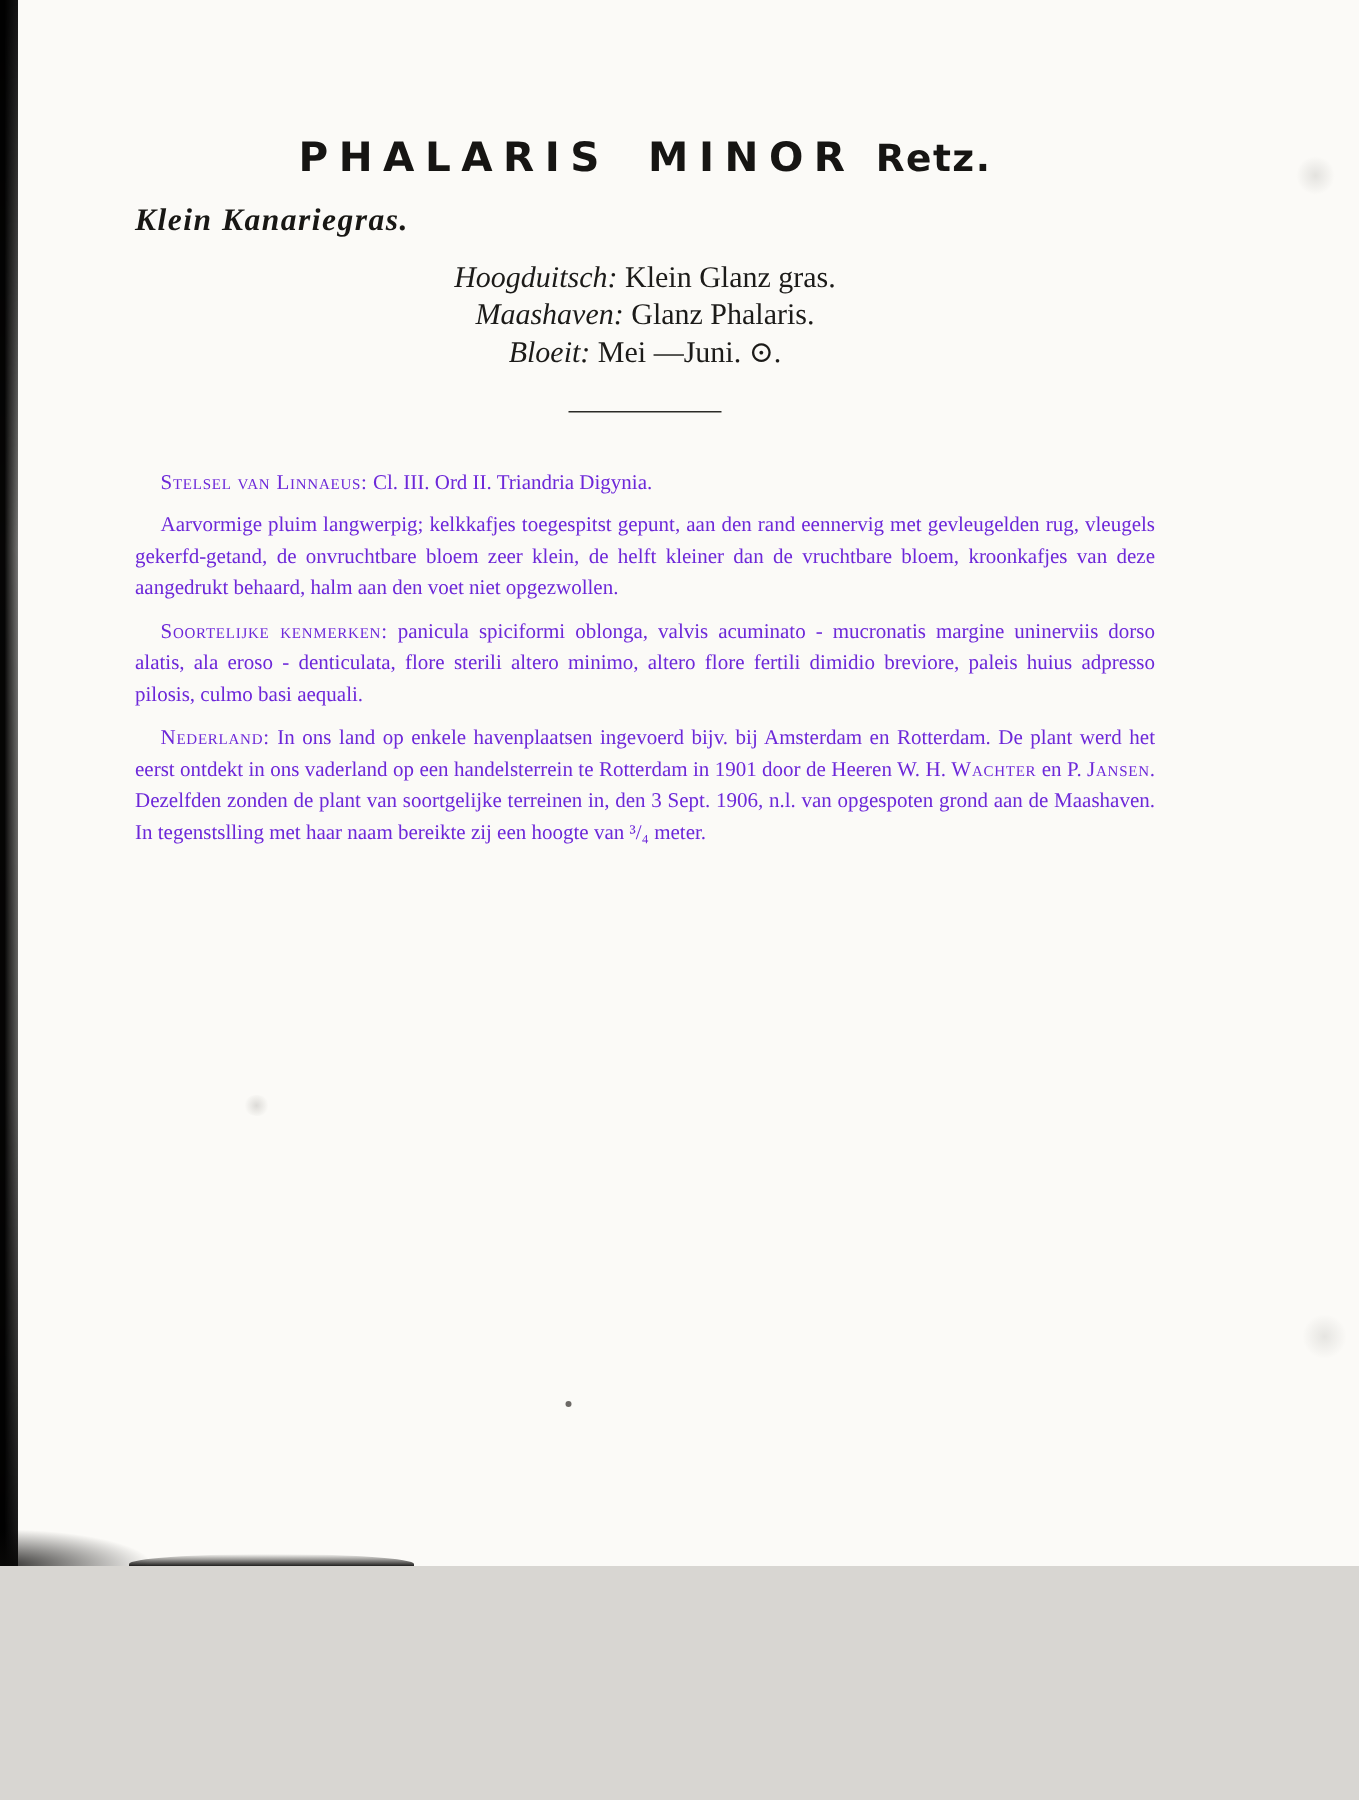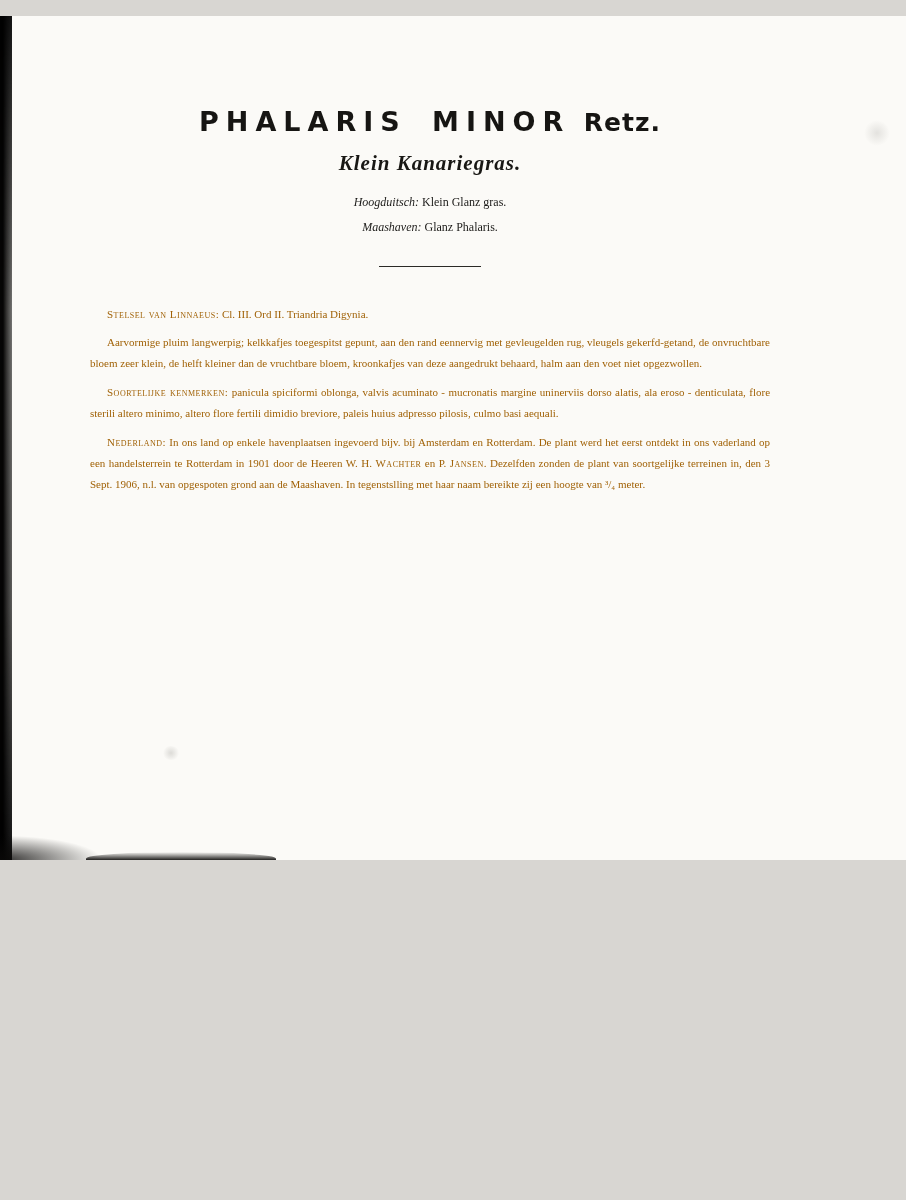--- a/index.html
+++ b/index.html
@@ -4,22 +4,22 @@
 <style>
   html, body {
     margin: 0;
     padding: 0;
     background: #d8d6d2;
     font-family: "Liberation Serif", "DejaVu Serif", serif;
   }
   .page {
     position: relative;
     width: 906px;
-    height: 844px;
-    margin: 16px auto;
+    height: 1044px;
+    margin: 0 auto;
     background: #fbfaf7;
     overflow: hidden;
     color: #1c1b19;
   }
   
   .scan-edge-left {
     position: absolute;
     left: 0; top: 0; bottom: 0;
     width: 12px;
     background:
@@ -78,53 +78,53 @@
     letter-spacing: 7px;
     word-spacing: 9px;
   }
   .title-author {
     font-size: 25px;
     letter-spacing: 1px;
     margin-left: 4px;
   }
   .subtitle {
     margin: 11px 0 0 0;
-    text-align: center;
+    text-align: left;
     font-size: 21px;
     line-height: 26px;
     font-weight: bold;
     font-style: italic;
     letter-spacing: 1px;
     color: #181714;
   }
 
   .header-lines {
     margin-top: 14px;
     text-align: center;
-    font-size: 12px;
+    font-size: 20px;
     line-height: 25px;
   }
   .hlabel {
     font-style: italic;
   }
 
   .separator {
     width: 102px;
     height: 0;
     border: none;
     border-top: 1.6px solid #2b2a27;
     margin: 26px auto 0 auto;
   }
 
   .body-text {
     margin-top: 37px;
-    font-size: 11px;
+    font-size: 14px;
     line-height: 21px;
     text-align: justify;
-    color: #a16207;
+    color: #6d28d9;
   }
   .para {
     margin: 0 0 7px 0;
     text-indent: 17px;
   }
   .para.spaced {
     margin-bottom: 8px;
   }
   .sc {
     font-variant: small-caps;
@@ -146,20 +146,21 @@
 
   <div class="content">
 
     <h1 class="title"><span class="title-name">PHALARIS MINOR</span> <span class="title-author">Retz.</span></h1>
 
     <h2 class="subtitle">Klein Kanariegras.</h2>
 
     <div class="header-lines">
       <div><span class="hlabel">Hoogduitsch:</span> <span>Klein Glanz gras.</span></div>
       <div><span class="hlabel">Maashaven:</span> <span>Glanz Phalaris.</span></div>
+      <div><span class="hlabel">Bloeit:</span> <span>Mei —Juni. ⊙.</span></div>
     </div>
 
     <hr class="separator">
 
     <div class="body-text">
 
       <p class="para"><span class="sc">Stelsel van Linnaeus:</span> <span>Cl. III. Ord II. Triandria Digynia.</span></p>
 
 
 

